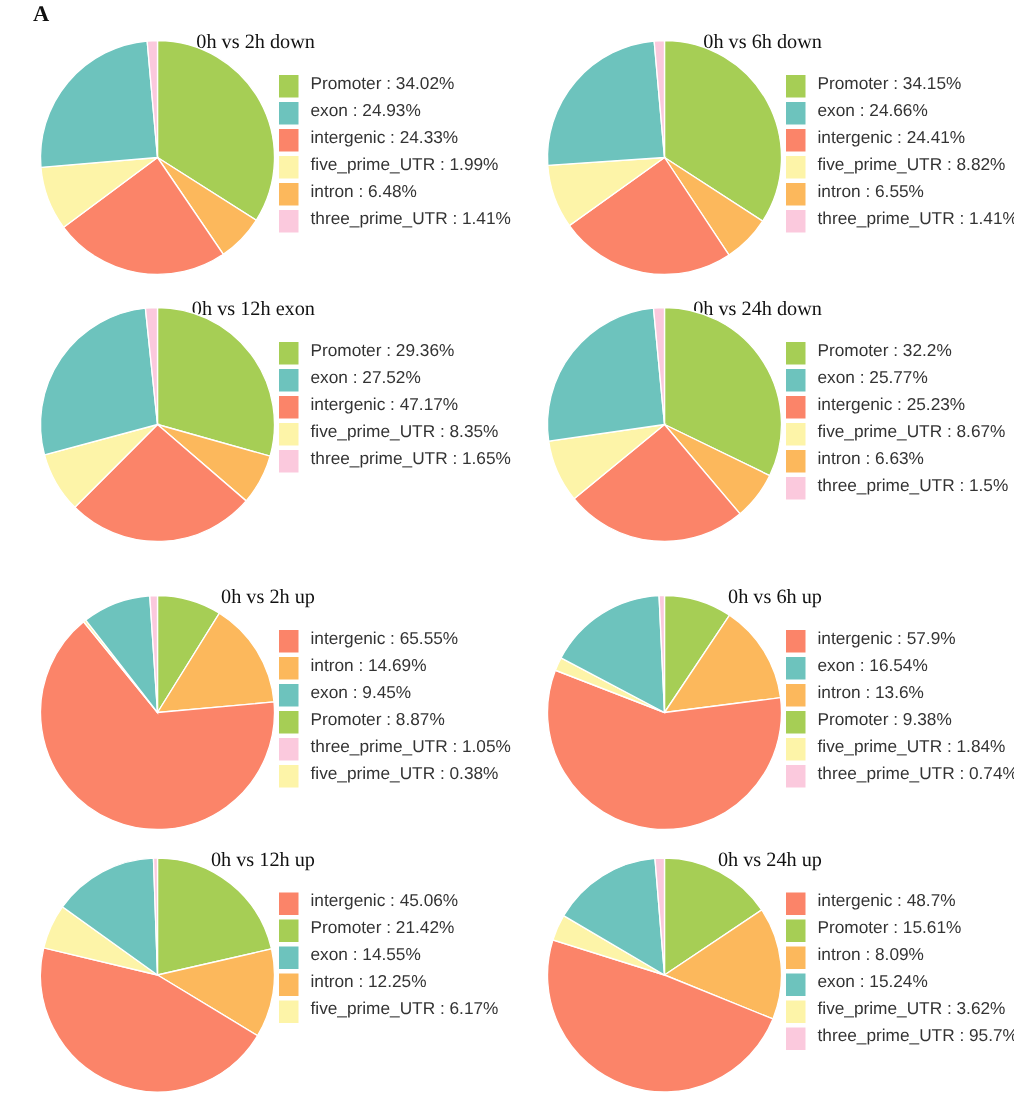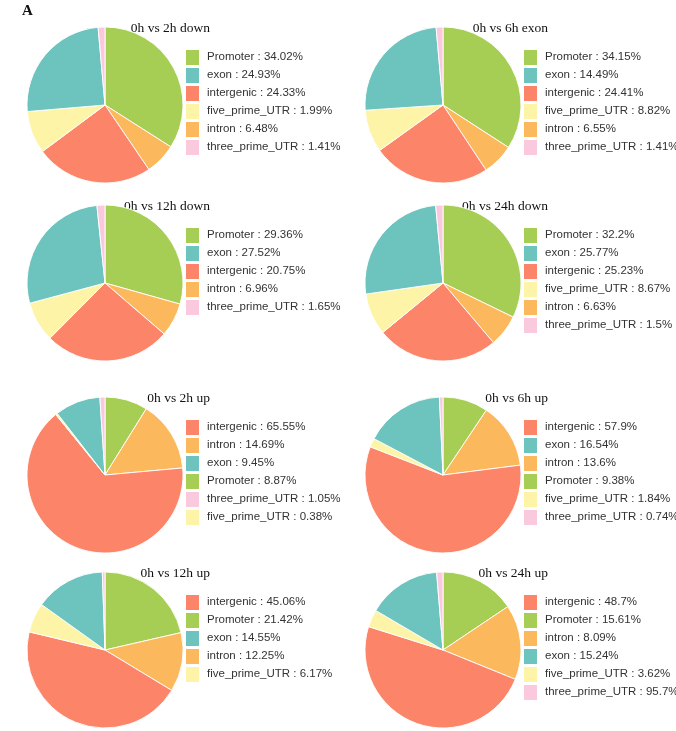--- a/index.html
+++ b/index.html
@@ -124,60 +124,60 @@
             <span class="legend-swatch" style="background: rgb(252, 184, 92);"></span>
             <span class="legend-text">intron : 6.48%</span>
           </div>
           <div class="legend-row">
             <span class="legend-swatch" style="background: rgb(251, 201, 221);"></span>
             <span class="legend-text">three_prime_UTR : 1.41%</span>
           </div>
         </div>
       </div>
       <div class="chart-cell" style="left: 338px; top: 8px;">
-        <div class="chart-title">0h vs 6h exon</div>
+        <div class="chart-title">0h vs 6h down</div>
         <div class="pie-wrap">
           <svg viewBox="0 0 160 160">
             <path d="M 80 80 L 80.000 2.000 A 78 78 0 0 1 145.461 122.413 Z" fill="#a6ce55" stroke="#ffffff" stroke-width="0.9"></path>
             <path d="M 80 80 L 145.461 122.413 A 78 78 0 0 1 123.028 145.058 Z" fill="#fcb85c" stroke="#ffffff" stroke-width="0.9"></path>
             <path d="M 80 80 L 123.028 145.058 A 78 78 0 0 1 16.581 125.410 Z" fill="#fb8469" stroke="#ffffff" stroke-width="0.9"></path>
             <path d="M 80 80 L 16.581 125.410 A 78 78 0 0 1 2.176 85.240 Z" fill="#fdf4a8" stroke="#ffffff" stroke-width="0.9"></path>
             <path d="M 80 80 L 2.176 85.240 A 78 78 0 0 1 73.099 2.306 Z" fill="#6dc3bd" stroke="#ffffff" stroke-width="0.9"></path>
             <path d="M 80 80 L 73.099 2.306 A 78 78 0 0 1 80.000 2.000 Z" fill="#fbc9dd" stroke="#ffffff" stroke-width="0.9"></path>
           </svg>
         </div>
         <div class="legend">
           <div class="legend-row">
             <span class="legend-swatch" style="background: rgb(166, 206, 85);"></span>
             <span class="legend-text">Promoter : 34.15%</span>
           </div>
           <div class="legend-row">
             <span class="legend-swatch" style="background: rgb(109, 195, 189);"></span>
-            <span class="legend-text">exon : 14.49%</span>
+            <span class="legend-text">exon : 24.66%</span>
           </div>
           <div class="legend-row">
             <span class="legend-swatch" style="background: rgb(251, 132, 105);"></span>
             <span class="legend-text">intergenic : 24.41%</span>
           </div>
           <div class="legend-row">
             <span class="legend-swatch" style="background: rgb(253, 244, 168);"></span>
             <span class="legend-text">five_prime_UTR : 8.82%</span>
           </div>
           <div class="legend-row">
             <span class="legend-swatch" style="background: rgb(252, 184, 92);"></span>
             <span class="legend-text">intron : 6.55%</span>
           </div>
           <div class="legend-row">
             <span class="legend-swatch" style="background: rgb(251, 201, 221);"></span>
             <span class="legend-text">three_prime_UTR : 1.41%</span>
           </div>
         </div>
       </div>
       <div class="chart-cell" style="left: 0px; top: 186px;">
-        <div class="chart-title">0h vs 12h down</div>
+        <div class="chart-title">0h vs 12h exon</div>
         <div class="pie-wrap">
           <svg viewBox="0 0 160 160">
             <path d="M 80 80 L 80.000 2.000 A 78 78 0 0 1 155.091 101.102 Z" fill="#a6ce55" stroke="#ffffff" stroke-width="0.9"></path>
             <path d="M 80 80 L 155.091 101.102 A 78 78 0 0 1 139.088 130.917 Z" fill="#fcb85c" stroke="#ffffff" stroke-width="0.9"></path>
             <path d="M 80 80 L 139.088 130.917 A 78 78 0 0 1 24.915 135.224 Z" fill="#fb8469" stroke="#ffffff" stroke-width="0.9"></path>
             <path d="M 80 80 L 24.915 135.224 A 78 78 0 0 1 4.662 100.204 Z" fill="#fdf4a8" stroke="#ffffff" stroke-width="0.9"></path>
             <path d="M 80 80 L 4.662 100.204 A 78 78 0 0 1 71.928 2.419 Z" fill="#6dc3bd" stroke="#ffffff" stroke-width="0.9"></path>
             <path d="M 80 80 L 71.928 2.419 A 78 78 0 0 1 80.000 2.000 Z" fill="#fbc9dd" stroke="#ffffff" stroke-width="0.9"></path>
           </svg>
         </div>
@@ -185,25 +185,25 @@
           <div class="legend-row">
             <span class="legend-swatch" style="background: rgb(166, 206, 85);"></span>
             <span class="legend-text">Promoter : 29.36%</span>
           </div>
           <div class="legend-row">
             <span class="legend-swatch" style="background: rgb(109, 195, 189);"></span>
             <span class="legend-text">exon : 27.52%</span>
           </div>
           <div class="legend-row">
             <span class="legend-swatch" style="background: rgb(251, 132, 105);"></span>
-            <span class="legend-text">intergenic : 20.75%</span>
-          </div>
-          <div class="legend-row">
-            <span class="legend-swatch" style="background: rgb(252, 184, 92);"></span>
-            <span class="legend-text">intron : 6.96%</span>
+            <span class="legend-text">intergenic : 47.17%</span>
+          </div>
+          <div class="legend-row">
+            <span class="legend-swatch" style="background: rgb(253, 244, 168);"></span>
+            <span class="legend-text">five_prime_UTR : 8.35%</span>
           </div>
           <div class="legend-row">
             <span class="legend-swatch" style="background: rgb(251, 201, 221);"></span>
             <span class="legend-text">three_prime_UTR : 1.65%</span>
           </div>
         </div>
       </div>
       <div class="chart-cell" style="left: 338px; top: 186px;">
         <div class="chart-title">0h vs 24h down</div>
         <div class="pie-wrap">

